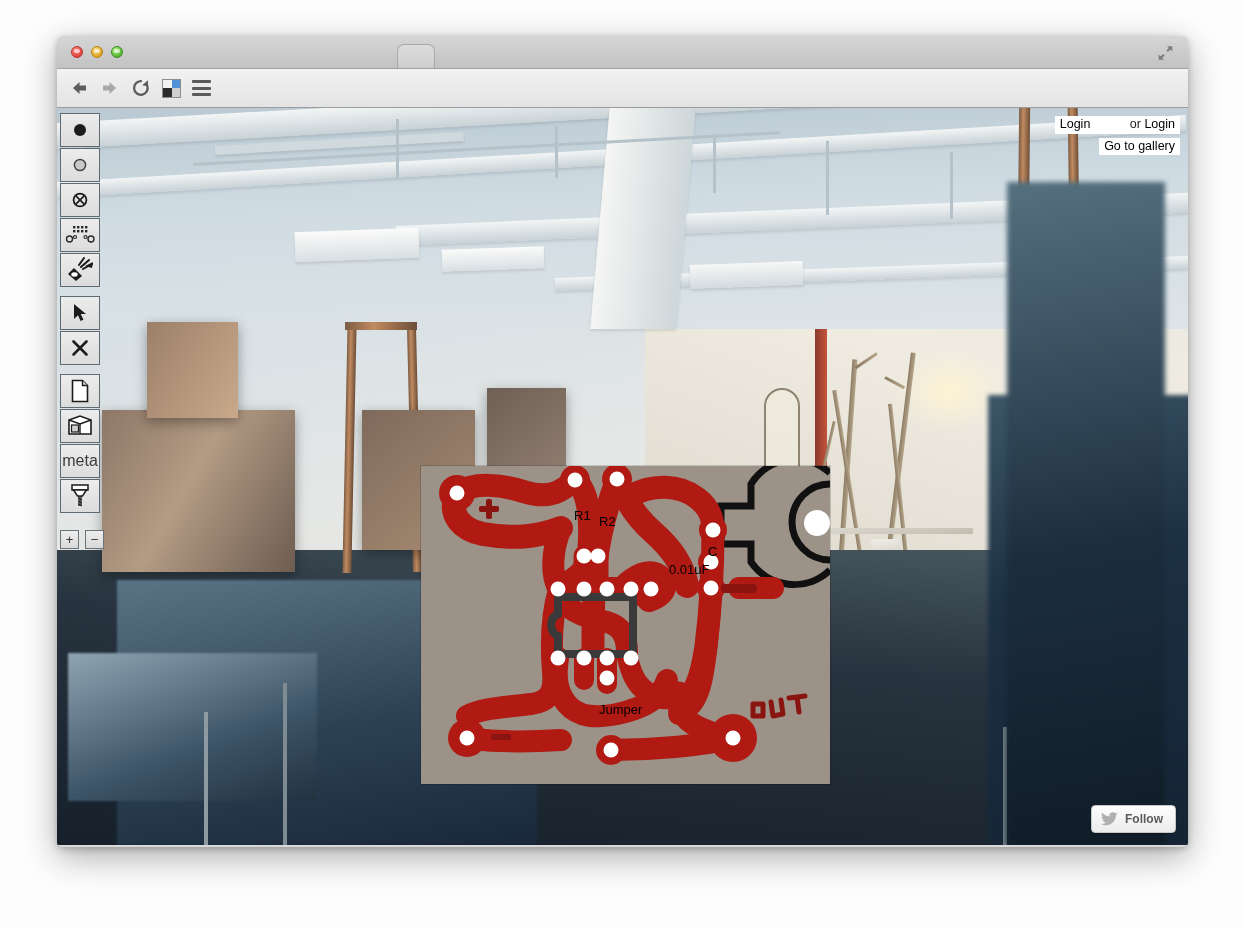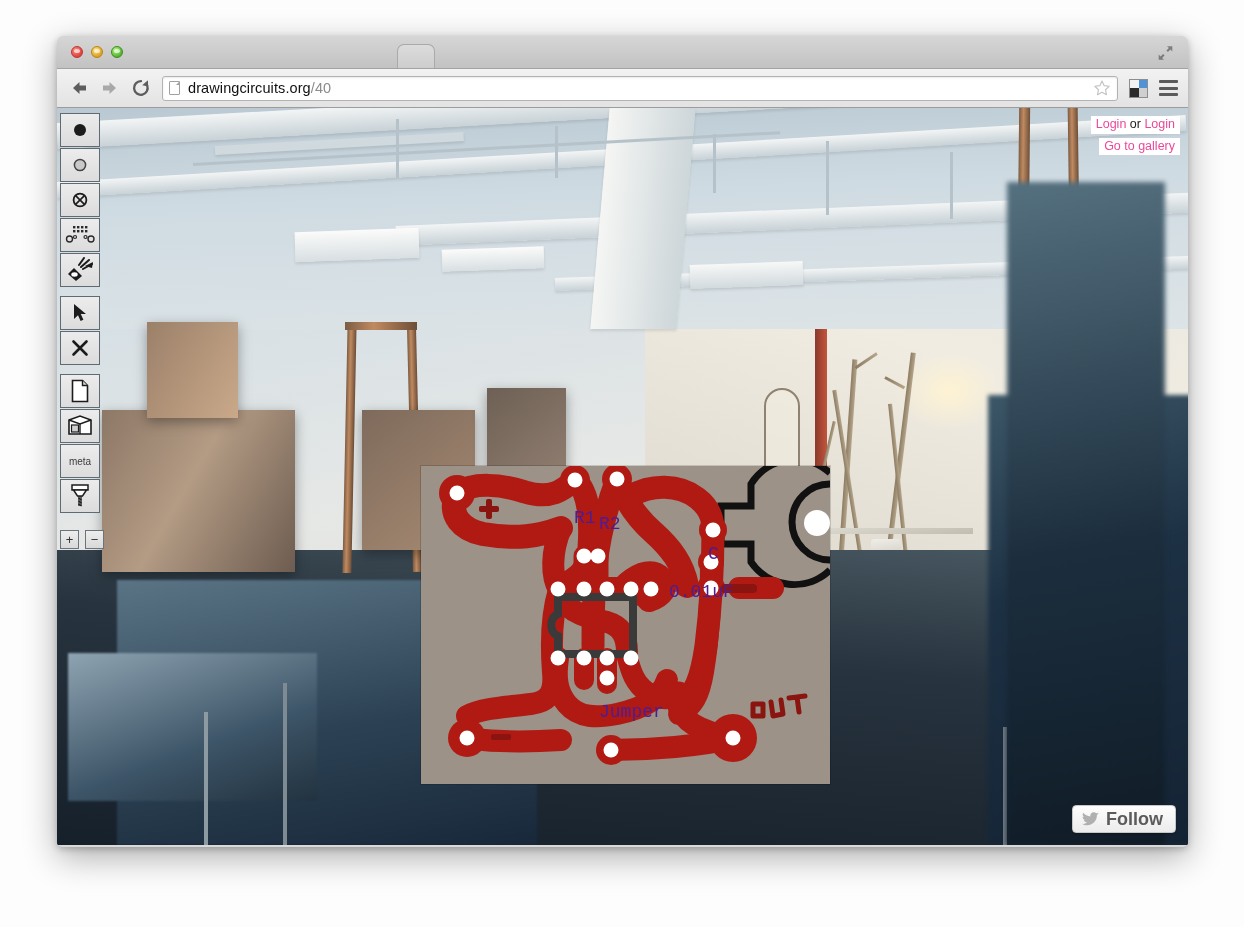--- a/index.html
+++ b/index.html
@@ -210,21 +210,21 @@
   .tool {
     width: 40px; height: 34px;
     margin-bottom: 1px;
     background: linear-gradient(#ececec,#dcdcdc);
     border: 1px solid #5f6b72;
     display: flex; align-items: center; justify-content: center;
     cursor: pointer;
     position: relative;
   }
   .tool.gap { margin-top: 8px; }
-  .tool-label { font-size: 10px; color: #3b3b3b; }
+  .tool-label { font-size: 16px; color: #3b3b3b; }
   .zoomrow { display:flex; gap:6px; margin-top: 16px; }
   .zbtn {
     width: 20px; height: 19px;
     background: linear-gradient(#ededed,#d9d9d9);
     border: 1px solid #6a747a;
     display:flex; align-items:center; justify-content:center;
     font-size: 13px; color:#333; line-height: 1; cursor:pointer;
   }
 
   
@@ -232,51 +232,51 @@
     position:absolute; right: 8px; top: 8px;
     z-index: 30;
     display:flex; flex-direction:column; align-items:flex-end; gap:4px;
   }
   .acct-box {
     background: #fff;
     padding: 1px 5px;
     font-size: 12.5px; color: #222;
     line-height: 1.25;
   }
-  .acct-box a { color: #ec4899; text-decoration:none; cursor:pointer; }
-  .acct-or { color:#222; }
+  .acct-box a { color: #000000; text-decoration:none; cursor:pointer; }
+  .acct-or { color:#222;margin-left:36px; }
 
   
   .follow {
     position:absolute; right: 12px; bottom: 12px;
     z-index: 30;
     height: 28px; padding: 0 12px 0 9px;
     background: linear-gradient(#fdfdfd,#ececec);
     border: 1px solid #c6c6c6;
     border-radius: 4px;
     display:flex; align-items:center; gap: 7px;
     box-shadow: 0 1px 2px rgba(0,0,0,.25);
     cursor:pointer;
   }
-  .follow-text { font-size: 18px; font-weight: bold; color: #5b5b5b; }
+  .follow-text { font-size: 12px; font-weight: bold; color: #5b5b5b; }
 
   
   .board {
     position:absolute;
     left: 364px; top: 358px;
     width: 409px; height: 318px;
     z-index: 20;
     background: #9c9287;
     box-shadow: 0 0 0 1px rgba(0,0,0,.15);
   }
   .board svg { display:block; }
   .board-label {
     position:absolute;
-    font-size: 18px; color: #4c1d95;
-    font-family: Liberation Mono, monospace;
+    font-size: 13px; color: #000000;
+    font-family: Liberation Sans, sans-serif;
     pointer-events:none;
   }
 </style>
 </head>
 <body>
 
 <div id="desktop">
 
   <div id="browser-window">
 
@@ -301,27 +301,20 @@
         <path d="M10.5 4 L4 10 L10.5 16 L10.5 12.5 L17 12.5 L17 7.5 L10.5 7.5 Z" fill="#3e3e3e"></path>
       </svg>
       <svg class="nav-btn dim" viewBox="0 0 20 20">
         <path d="M9.5 4 L16 10 L9.5 16 L9.5 12.5 L3 12.5 L3 7.5 L9.5 7.5 Z" fill="#3e3e3e"></path>
       </svg>
       <svg class="nav-btn" viewBox="0 0 20 20">
         <path d="M10 3.2 A6.8 6.8 0 1 0 16.2 7.6" stroke="#3e3e3e" stroke-width="2.3" fill="none" stroke-linecap="round"></path>
         <path d="M16.9 2.2 L17.2 8.4 L11.2 7.3 Z" fill="#3e3e3e"></path>
       </svg>
 
-      <div class="omnibox">
-        <span class="omni-favicon"></span>
-        <span class="omni-url"><span>drawingcircuits.org</span><span class="path">/40</span></span>
-        <svg class="omni-star" viewBox="0 0 20 20">
-          <path d="M10 2.3 L12.4 7.4 L18 8.1 L13.9 11.9 L15 17.4 L10 14.6 L5 17.4 L6.1 11.9 L2 8.1 L7.6 7.4 Z" fill="none" stroke="#8a8a8a" stroke-width="1.3" stroke-linejoin="round"></path>
-        </svg>
-      </div>
 
       <div class="ext-icon">
         <i style="background:#f2f2f2"></i>
           <i style="background:#4f93d6"></i>
         <i style="background:#2b2b2b"></i>
           <i style="background:#cfcfcf"></i>
       </div>
 
       <div class="menu-btn">
         <span></span>
@@ -596,19 +589,19 @@
             <rect x="58" y="40" width="20" height="6" rx="2"></rect>
             <rect x="65" y="33" width="6" height="20" rx="2"></rect>
             <rect x="70" y="268" width="20" height="6" rx="2"></rect>
             <rect x="300" y="118" width="36" height="9" rx="4"></rect>
           </g>
         </svg>
 
         <span class="board-label" style="left:153px; top:42px;">R1</span>
         <span class="board-label" style="left:178px; top:48px;">R2</span>
         <span class="board-label" style="left:287px; top:78px;">C</span>
-        <span class="board-label" style="left:248px; top:116px;text-align:center;">0.01uF</span>
+        <span class="board-label" style="left:248px; top:96px;text-align:center;">0.01uF</span>
         <span class="board-label" style="left:163px; top:236px;margin-left:15px;">Jumper</span>
       </div>
 
     </div>
   </div>
 </div>
 
 </body></html>

